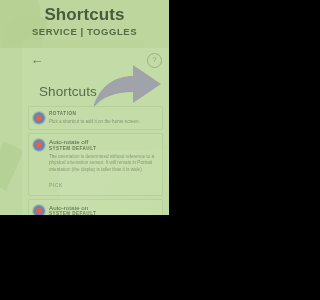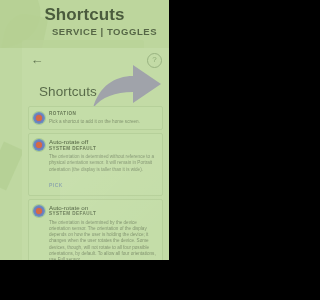--- a/index.html
+++ b/index.html
@@ -11,21 +11,21 @@
     width: 169px;
     height: 300px;
     overflow: hidden;
     font-family: "Liberation Sans", sans-serif;
     -webkit-font-smoothing: antialiased;
   }
 
   #screen {
     position: relative;
     width: 169px;
-    height: 260px;
+    height: 215px;
     overflow: hidden;
     background: #cfe0b4;
     padding-left: 42px;
   }
 
   
   #header {
     position: absolute;
     left: 0; top: 0;
     width: 169px; height: 48px;
@@ -70,21 +70,20 @@
   }
   #subtitle {
     position: absolute;
     left: 0; top: 26px;
     width: 169px;
     text-align: center;
     font-size: 9.5px;
     font-weight: bold;
     color: #48513d;
     letter-spacing: .55px;
-    margin-left: 20px;
   }
 
   
   #sheet {
     position: absolute;
     left: 22px; top: 48px;
     width: 147px; height: 252px;
     background: #cde0b3;
     overflow: hidden;
   }

